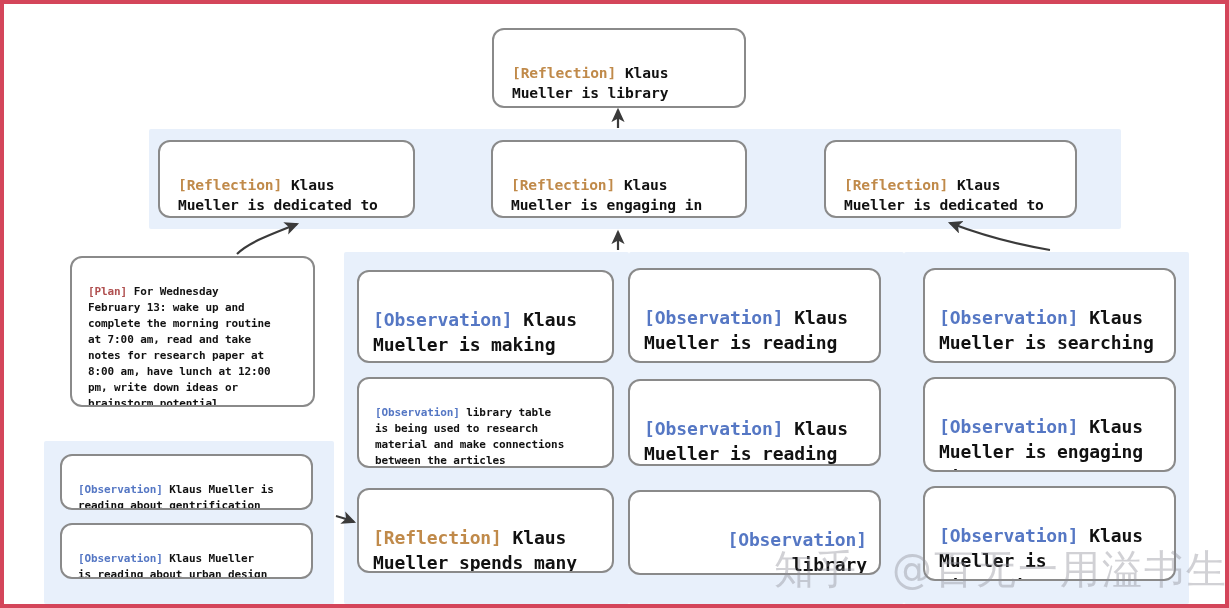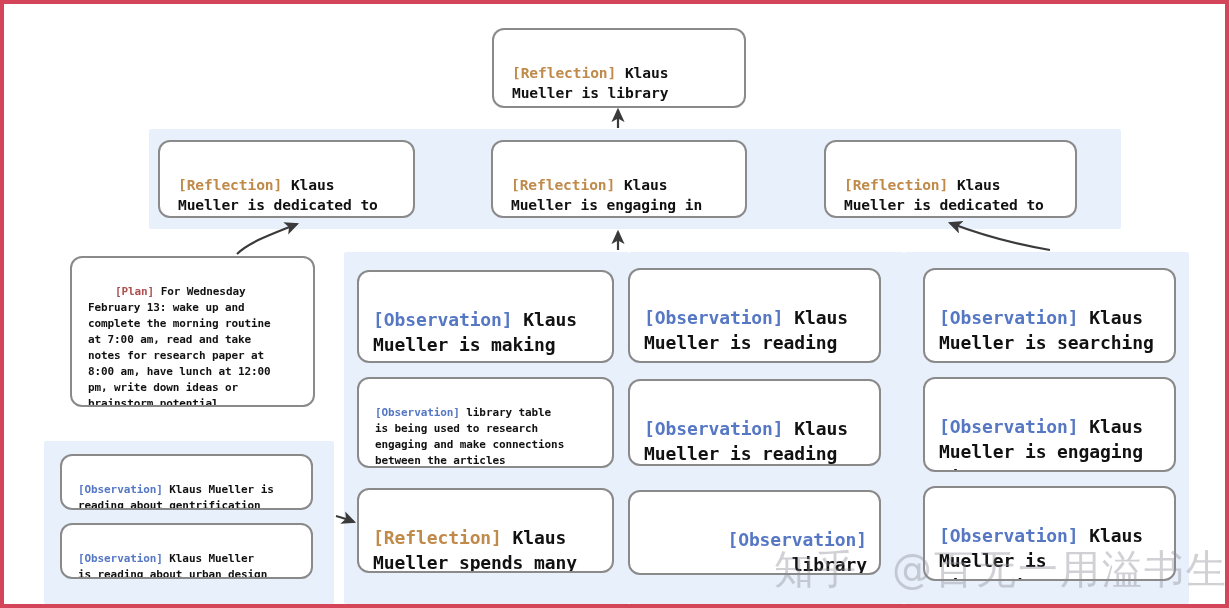--- a/index.html
+++ b/index.html
@@ -38,21 +38,21 @@
     font-family: "DejaVu Sans Mono", "Liberation Mono", monospace;
     font-weight: bold;
     line-height: 1.42;
     letter-spacing: -0.1px;
     white-space: pre-line;
     overflow: hidden;
   }
   .node .tag { font-weight: bold; }
   .tag-reflection { color: #c08a4a; margin-top: 16px; }
   .tag-observation { color: #5577c4; }
-  .tag-plan { color: #b05050; margin-left: 27px; }
+  .tag-plan { color: #b05050; }
 
   .fs15 { font-size: 14.6px; padding: 12px 14px 10px 18px; }
   .fs13 { font-size: 18px; padding: 10px 12px 8px 14px; line-height: 1.40; }
   .fs11 { font-size: 11.0px; padding: 10px 10px 8px 16px; line-height: 1.46; }
 
   
   .arrows {
     position: absolute;
     left: 0; top: 0;
     width: 1229px;
@@ -152,21 +152,21 @@
   <div class="node fs13" style="left:353px; top:266px; width:257px; height:93px;">
     <span class="tag tag-observation">[Observation]</span><span> Klaus
 Mueller is making
 connections between
 the articles</span>
   </div>
 
   <div class="node fs11" style="left:353px; top:373px; width:257px; height:91px;">
     <span class="tag tag-observation">[Observation]</span><span> library table
 is being used to research
-engaging and make connections
+material and make connections
 between the articles</span>
   </div>
 
   <div class="node fs13" style="left:353px; top:484px; width:257px; height:85px;">
     <span class="tag tag-reflection">[Reflection]</span><span> Klaus
 Mueller spends many
 hours reading</span>
   </div>
 
   <div class="node fs13" style="left:624px; top:264px; width:253px; height:95px;">

